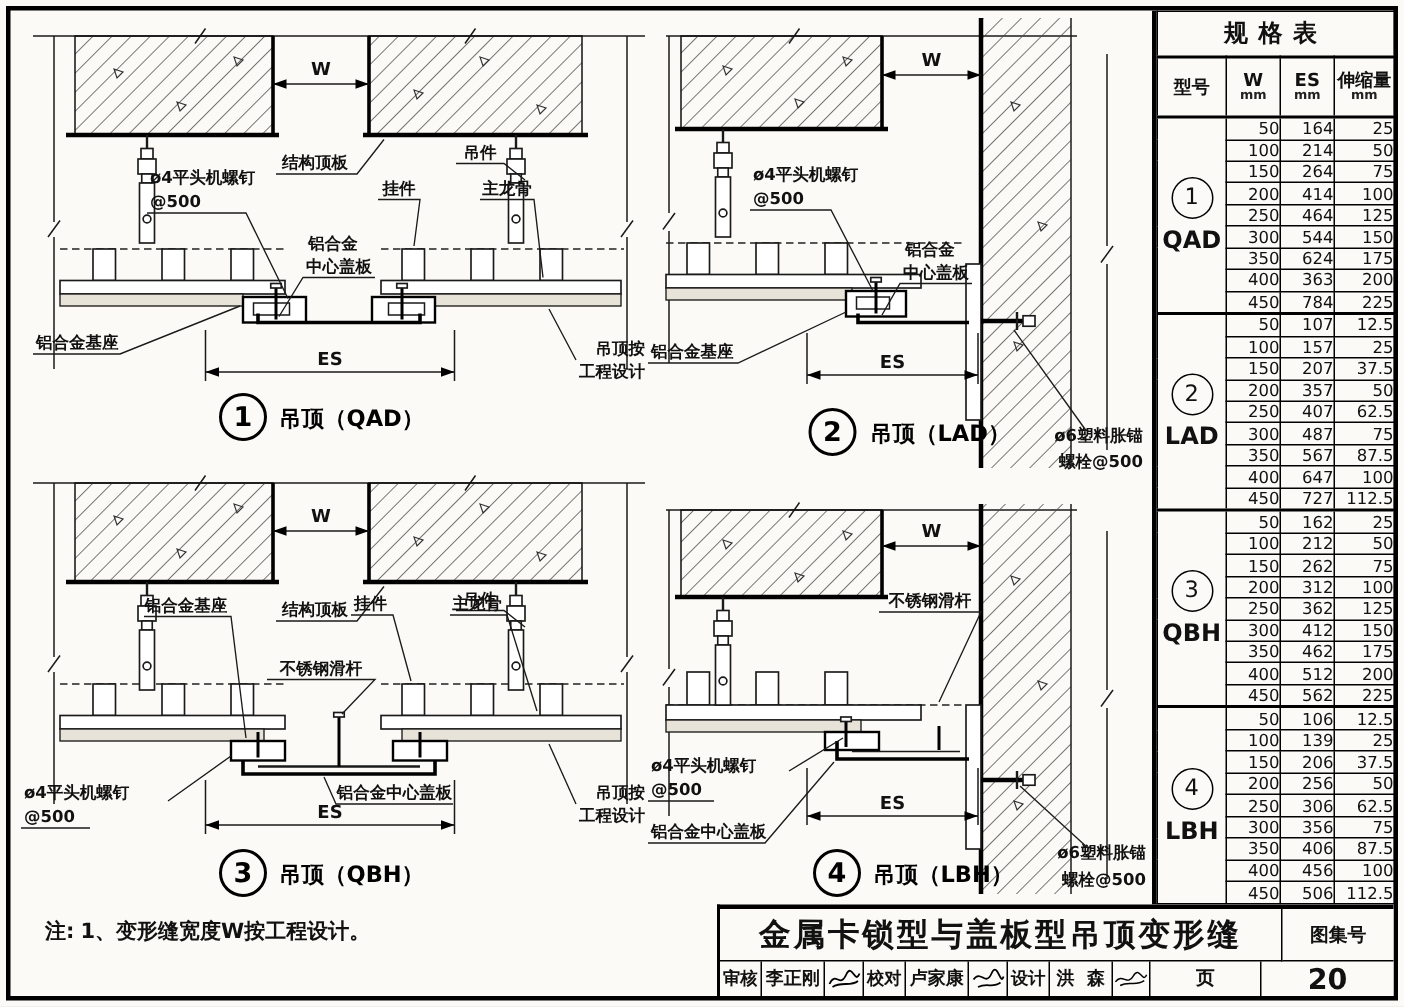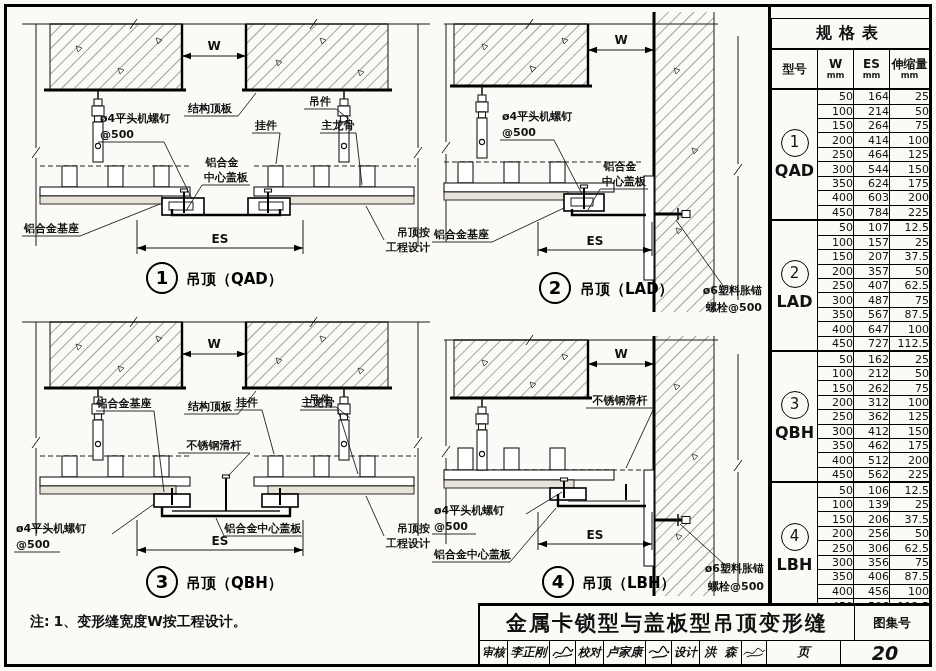--- a/index.html
+++ b/index.html
@@ -21,21 +21,21 @@
   .bolt{stroke:#000;stroke-width:3;fill:none;}
   .lbl{font-size:11px;font-weight:600;fill:#111;}
   .dimlbl{font-size:12px;font-weight:700;}
   .cap{font-size:15px;font-weight:700;fill:#000;}
   .capnum{font-size:18px;font-weight:600;fill:#000;}
   .capcirc{fill:none;stroke:#000;stroke-width:2;}
   .drawing-svg{position:absolute;}
 
   
   .spec-wrap{position:absolute;left:768px;top:7px;width:161px;height:596px;border-left:3px solid #000;box-sizing:border-box;background:#fbfaf6;}
-  .spec-wrap table{border-collapse:collapse;width:100%;height:100%;table-layout:fixed;margin-top:11px;}
+  .spec-wrap table{border-collapse:collapse;width:100%;height:100%;table-layout:fixed;}
   .spec-wrap td,.spec-wrap th{border:1px solid #000;padding:0;}
   .t-title{font-size:16px;font-weight:700;letter-spacing:7px;text-align:center;height:29px;border-bottom:2px solid #000 !important;}
   .h-cell{height:38px;text-align:center;vertical-align:middle;border-bottom:2px solid #000 !important;font-weight:600;}
   .h-label{font-size:12px;line-height:13px;}
   .h-unit{font-size:8.5px;line-height:9px;color:#222;}
   .num-cell{font-size:11px;line-height:1;text-align:right;padding:0 5px 0 0;}
   .model-cell{text-align:center;vertical-align:middle;}
   .group-start td{border-top:2.5px solid #000;}
   .circle-num{width:26px;height:26px;border:1.6px solid #000;border-radius:50%;margin:0 auto 4px auto;font-size:15px;line-height:24px;text-align:center;}
   .model-code{font-size:16px;font-weight:700;}
@@ -45,21 +45,21 @@
   .note-row{display:flex;}
   .note-prefix{white-space:pre;margin-right:4px;}
   .note-indent{width:34px;}
 
   
   .tblock{position:absolute;left:478px;top:603px;width:451px;height:61px;border-top:3px solid #000;border-left:2px solid #000;box-sizing:border-box;display:flex;flex-direction:column;background:#fbfaf6;}
   .tb-row1{display:flex;height:35px;box-sizing:border-box;}
   .tb-row2{display:flex;flex:1;box-sizing:border-box;}
   .tb-cell{border-right:1.5px solid #000;border-bottom:1.5px solid #000;display:flex;align-items:center;justify-content:center;box-sizing:border-box;overflow:hidden;}
   .tb-cell:last-child{border-right:none;}
-  .tb-row2 .tb-cell{border-bottom:none;font-style:italic;}
+  .tb-row2 .tb-cell{border-bottom:none;}
   .tb-title{flex:1;font-size:21px;font-weight:700;letter-spacing:2px;}
   .tb-atlas-label{width:74px;font-size:12.5px;font-weight:600;}
   .tb-atlas-no{width:88px;font-size:14.5px;font-weight:600;letter-spacing:1px;}
   .tb-sm-label{width:28px;font-size:11.5px;font-weight:600;}
   .tb-name{width:42px;font-size:12px;font-weight:600;white-space:pre;}
   .tb-sig{width:26px;flex:0 0 26px;}
   .tb-sig-last{flex:1;}
   .tb-page-label{width:74px;font-size:12.5px;font-weight:600;}
   .tb-page-no{width:88px;font-size:19px;font-weight:600;}
 </style>
@@ -408,21 +408,21 @@
             <td class="num-cell">544</td>
             <td class="num-cell">150</td>
           </tr>
           <tr>
             <td class="num-cell">350</td>
             <td class="num-cell">624</td>
             <td class="num-cell">175</td>
           </tr>
           <tr>
             <td class="num-cell">400</td>
-            <td class="num-cell">603</td>
+            <td class="num-cell">363</td>
             <td class="num-cell">200</td>
           </tr>
           <tr>
             <td class="num-cell">450</td>
             <td class="num-cell">784</td>
             <td class="num-cell">225</td>
           </tr>
           <tr class="group-start">
             <td rowspan="9" class="model-cell">
               <div class="circle-num">2</div>

